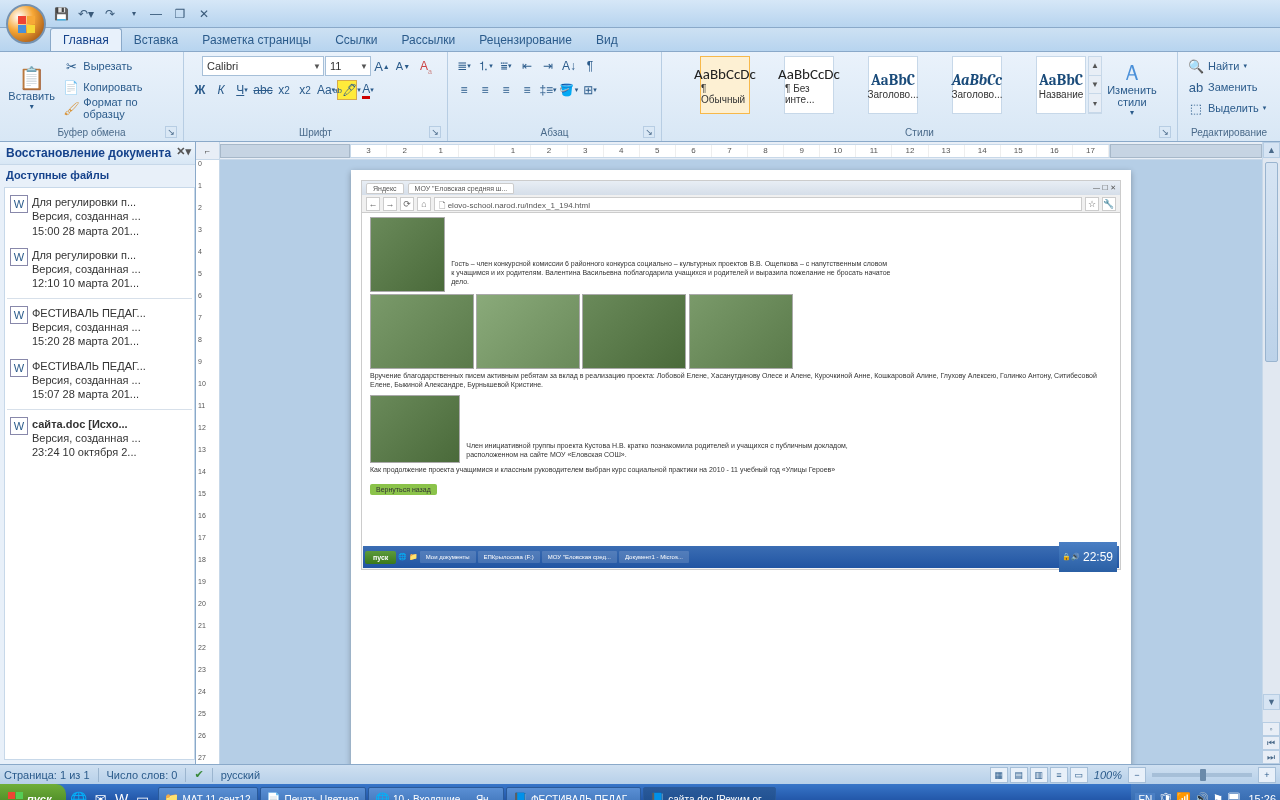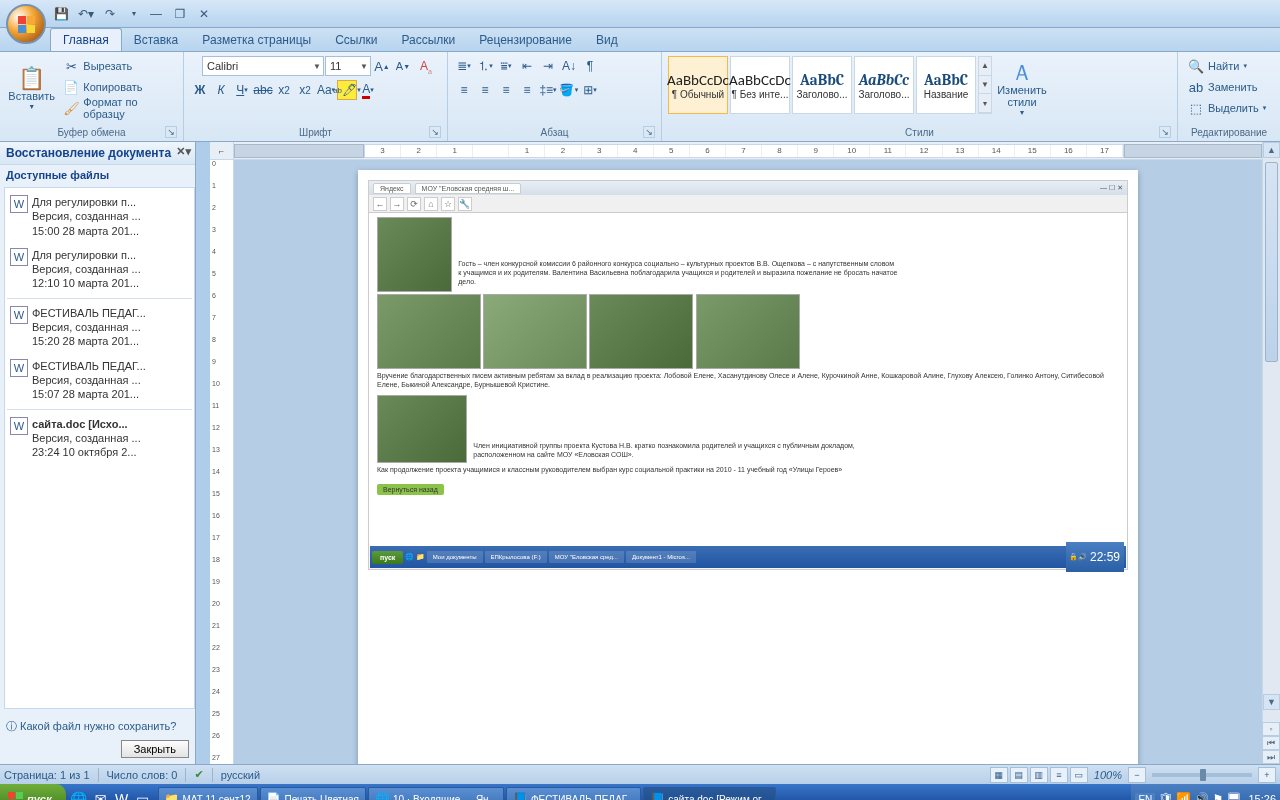--- a/index.html
+++ b/index.html
@@ -29,30 +29,30 @@
 .group-label .dlauncher { position: absolute; right: 0; bottom: 1px; width: 12px; height: 12px; font-size: 9px; color: #4a6a8a; border: 1px solid #b7cde3; display: flex; align-items: center; justify-content: center; cursor: pointer; }
 .vbtn { display: flex; flex-direction: column; align-items: center; justify-content: center; min-width: 40px; height: 66px; font-size: 11px; color: #2b5b8b; text-align: center; cursor: pointer; padding: 2px 4px; }
 .vbtn .ic { font-size: 22px; line-height: 1; }
 .sbtn { display: flex; align-items: center; gap: 4px; font-size: 11px; color: #2b5b8b; padding: 1px 4px; cursor: pointer; height: 20px; }
 .sbtn .ic { width: 16px; text-align: center; font-size: 13px; }
 .col { display: flex; flex-direction: column; gap: 1px; }
 .combo { height: 20px; border: 1px solid #a6bfd8; background: #fff; font-size: 11px; display: flex; align-items: center; padding: 0 2px 0 4px; color: #333; }
 .combo .dd { margin-left: auto; color: #555; font-size: 8px; padding-left: 3px;}
 .togglebtn { width: 20px; height: 20px; border: 1px solid transparent; display: flex; align-items: center; justify-content: center; font-size: 12px; color: #2b5b8b; cursor: pointer; }
 .row { display: flex; gap: 1px; }
-.style-item { width: 60px; height: 58px; border: 1px solid #c7d8e9; background: #fff; display: flex; flex-direction: column; align-items: center; justify-content: center; font-size: 10px; color: #333; cursor: pointer; }
+.style-item { width: 50px; height: 58px; border: 1px solid #c7d8e9; background: #fff; display: flex; flex-direction: column; align-items: center; justify-content: center; font-size: 10px; color: #333; cursor: pointer; margin-left: 32px; }
 .style-item.sel { border: 1px solid #f7b84a; background: #fdf0d3; }
 .style-item .prev { font-size: 15px; font-family: Calibri, sans-serif; color: #222; }
 .style-item .n2 { font-family: Cambria, serif; font-weight: bold; color: #1a4b7a; }
 .style-item .n3 { font-style: italic; }
 .style-scroll { width: 14px; height: 58px; border: 1px solid #c7d8e9; display: flex; flex-direction: column; background:#e8eef6;}
 .style-scroll span { flex: 1; display: flex; align-items: center; justify-content: center; font-size: 8px; color: #555; cursor: pointer; border-bottom: 1px solid #c7d8e9; }
 
 
-.mainarea { display: flex; height: 622px; gap: 14px; }
+.mainarea { display: flex; height: 622px; }
 .recovery { width: 196px; background: #e8f0f9; border-right: 1px solid #8aa9c9; display: flex; flex-direction: column; font-size: 11px; }
 .recovery .hdr { padding: 4px 6px; font-weight: bold; color: #15428b; background: linear-gradient(#eef5fc,#d8e7f5); border-bottom: 1px solid #c7d8e9; position: relative; font-size: 12px;}
 .recovery .hdr .x { position: absolute; right: 4px; top: 3px; cursor: pointer; color: #555; font-size: 11px;}
 .recovery .msg { padding: 6px; color: #2b5b8b; }
 .recovery .sub { padding: 4px 6px; font-weight: bold; color: #15428b; }
 .filelist { flex: 1; background: #fff; margin: 2px 0 4px 4px; border: 1px solid #c7d8e9; overflow-y: auto; padding: 2px; }
 .fileitem { display: flex; gap: 4px; padding: 4px 2px; border: 1px solid transparent; cursor: pointer; }
 .fileitem .ic { width: 18px; height: 18px; background: #fff; border: 1px solid #88a; font-size: 11px; display: flex; align-items: center; justify-content: center; color: #2b5b8b; flex-shrink: 0;}
 .fileitem .txt { font-size: 11px; color: #333; overflow: hidden; line-height: 1.3;}
 .fileitem .txt div { white-space: nowrap; overflow: hidden; text-overflow: ellipsis; width: 132px;}
@@ -349,24 +349,20 @@
         </div>
       <div class="divider-file"></div>
       <div class="fileitem">
           <div class="ic">W</div>
           <div class="txt">
             <div style="font-weight:bold;">сайта.doc  [Исхо...</div>
             <div>Версия, созданная ...</div>
             <div>23:24 10 октября 2...</div>
           </div>
         </div>
-    </div>
-    <div class="foot">
-      <span style="color:#2b5b8b;">ⓘ</span> <a>Какой файл нужно сохранить?</a>
-      <button>Закрыть</button>
     </div>
   </div>
 
   <div class="docarea">
     <div class="vruler">
       <div class="corner">⌐</div>
       <div class="vruler-scale" id="vrs">
           <div class="t" style="top: 0px;">0</div>
           <div class="t" style="top: 22px;">1</div>
           <div class="t" style="top: 44px;">2</div>
@@ -431,20 +427,21 @@
             <div class="ss-top">
               <span class="tabx">Яндекс</span>
               <span class="tabx">МОУ "Еловская средняя ш...</span>
               <span style="margin-left:auto;">— ☐ ✕</span>
             </div>
             <div class="ss-url">
               <span class="ub">←</span>
                 <span class="ub">→</span>
                 <span class="ub">⟳</span>
                 <span class="ub">⌂</span>
+              <div class="addr">🗋 <span>elovo-school.narod.ru/index_1_194.html</span></div>
               <span class="ub">☆</span>
                 <span class="ub">🔧</span>
             </div>
             <div class="ss-body">
               <div class="img" style="width:75px; height:75px;"></div>
               <p style="display:inline-block; width:440px; margin-left:4px; vertical-align:bottom;">Гость – член конкурсной комиссии 6 районного конкурса социально – культурных проектов В.В. Ощепкова – с напутственным словом к учащимся и их родителям. Валентина Васильевна поблагодарила учащихся и родителей и выразила пожелание не бросать начатое дело.</p>
               <div style="clear:both; height:2px;"></div>
               <div class="img" style="width:104px; height:75px; background:linear-gradient(135deg,#7a9a6a,#5a7a4a);"></div>
               <div class="img" style="width:104px; height:75px; background:linear-gradient(135deg,#8aaa7a,#6a8a5a);"></div>
               <div class="img" style="width:104px; height:75px; background:linear-gradient(135deg,#6a8a5a,#4a6a3a);"></div>

